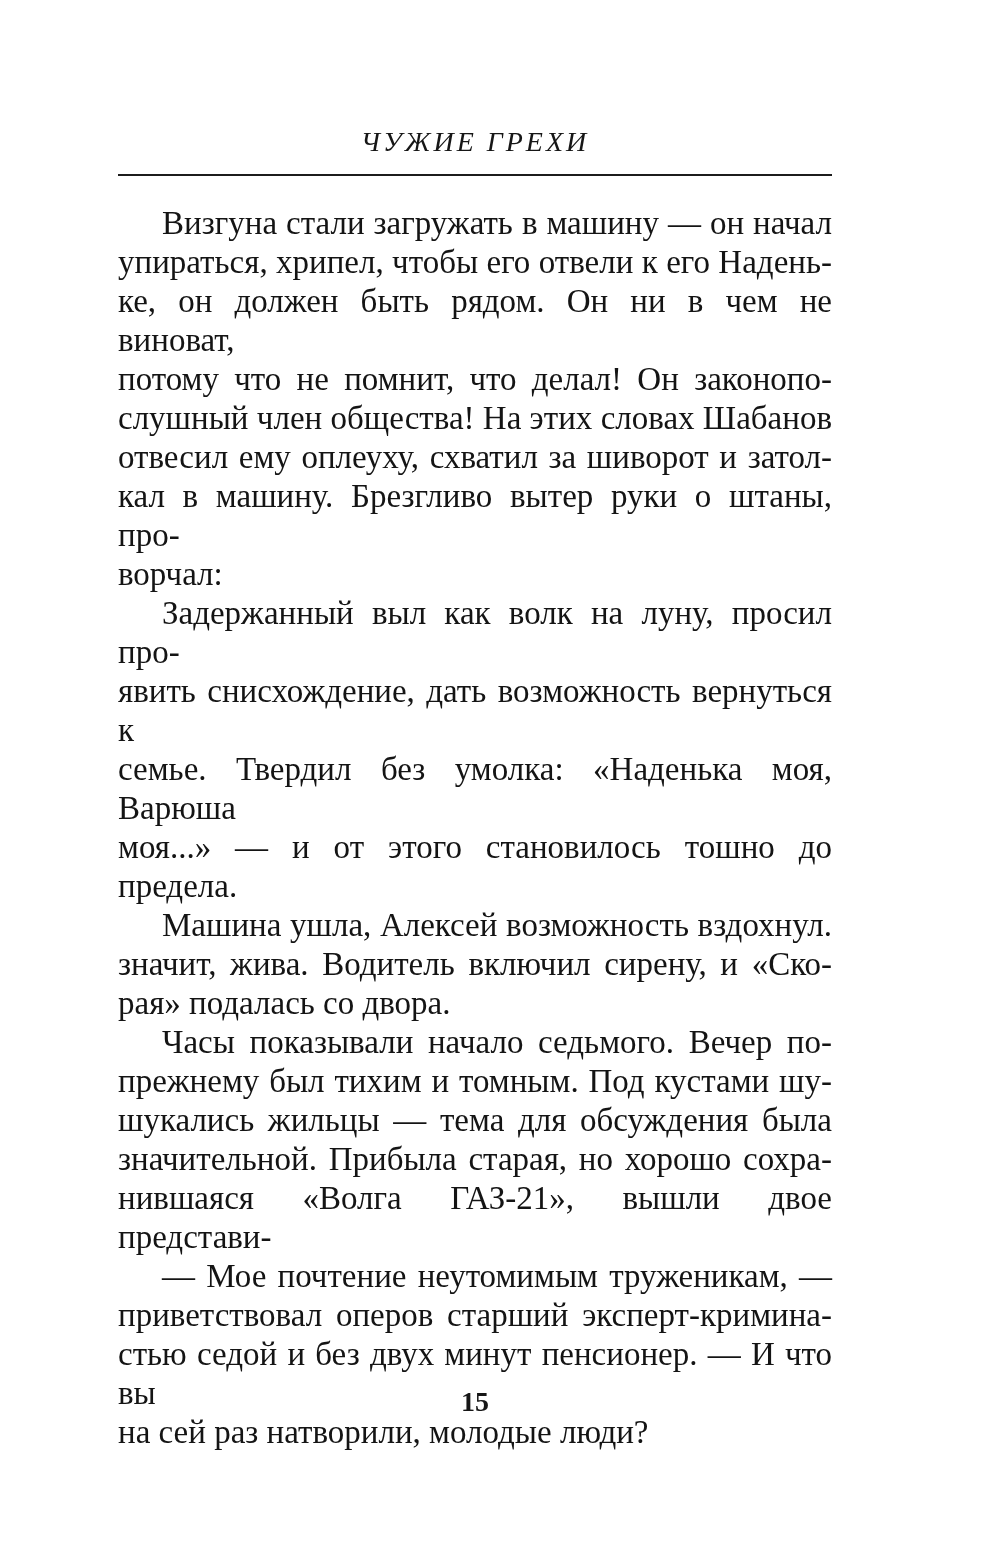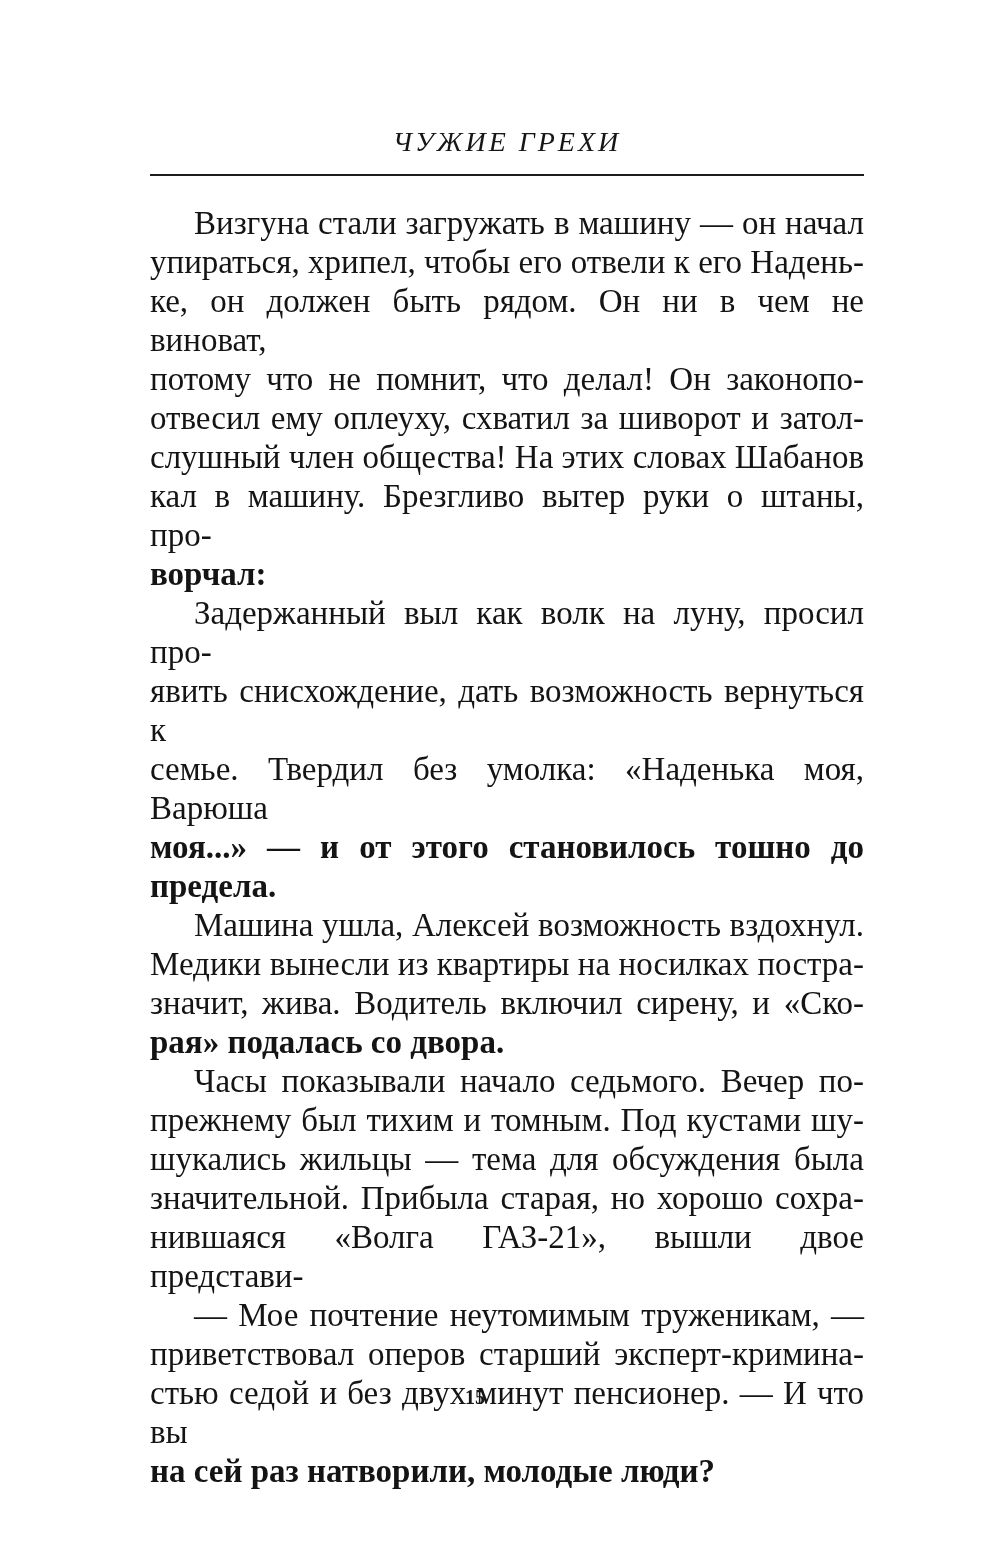--- a/index.html
+++ b/index.html
@@ -14,21 +14,20 @@
     background: #ffffff;
     font-family: "Liberation Serif", "DejaVu Serif", serif;
     color: #141414;
     overflow: hidden;
   }
   .content {
     position: absolute;
     left: 118px;
     top: 126px;
     width: 714px;
-    margin-left: 32px;
   }
   .running-head {
     text-align: center;
     font-style: italic;
     font-size: 28px;
     letter-spacing: 3px;
     line-height: 32px;
     color: #161616;
   }
   .head-rule {
@@ -48,60 +47,58 @@
   .line {
     text-align: justify;
     text-align-last: justify;
     white-space: normal;
   }
   .line.first {
     text-indent: 44px;
   }
   .line.last {
     text-align-last: left;
-    font-weight: bold;
   }
   .page-number {
     position: absolute;
     left: 118px;
     width: 714px;
     top: 1386px;
     text-align: center;
     font-weight: bold;
-    font-size: 20px;
+    font-size: 28px;
     color: #161616;
   }
 </style>
 </head>
 <body>
 
 <div class="page">
   <div class="content">
     <div class="running-head">ЧУЖИЕ ГРЕХИ</div>
     <hr class="head-rule">
     <div class="body-text" id="body-text">
         <div class="paragraph">
           <div class="line first">Визгуна стали загружать в машину — он начал</div>
           <div class="line">упираться, хрипел, чтобы его отвели к его Надень-</div>
           <div class="line">ке, он должен быть рядом. Он ни в чем не виноват,</div>
           <div class="line">потому что не помнит, что делал! Он законопо-</div>
+          <div class="line">слушный член общества! На этих словах Шабанов</div>
           <div class="line">отвесил ему оплеуху, схватил за шиворот и затол-</div>
-          <div class="line">слушный член общества! На этих словах Шабанов</div>
           <div class="line">кал в машину. Брезгливо вытер руки о штаны, про-</div>
           <div class="line last">ворчал:</div>
         </div>
         <div class="paragraph">
           <div class="line first">Задержанный выл как волк на луну, просил про-</div>
           <div class="line">явить снисхождение, дать возможность вернуться к</div>
           <div class="line">семье. Твердил без умолка: «Наденька моя, Варюша</div>
           <div class="line last">моя...» — и от этого становилось тошно до предела.</div>
         </div>
         <div class="paragraph">
           <div class="line first">Машина ушла, Алексей возможность вздохнул.</div>
-          <div class="line">Медики вынесли из квартиры на носилках постра-</div>
           <div class="line">значит, жива. Водитель включил сирену, и «Ско-</div>
           <div class="line last">рая» подалась со двора.</div>
         </div>
         <div class="paragraph">
           <div class="line first">Часы показывали начало седьмого. Вечер по-</div>
           <div class="line">прежнему был тихим и томным. Под кустами шу-</div>
           <div class="line">шукались жильцы — тема для обсуждения была</div>
           <div class="line">значительной. Прибыла старая, но хорошо сохра-</div>
           <div class="line">нившаяся «Волга ГАЗ-21», вышли двое представи-</div>
         </div>

